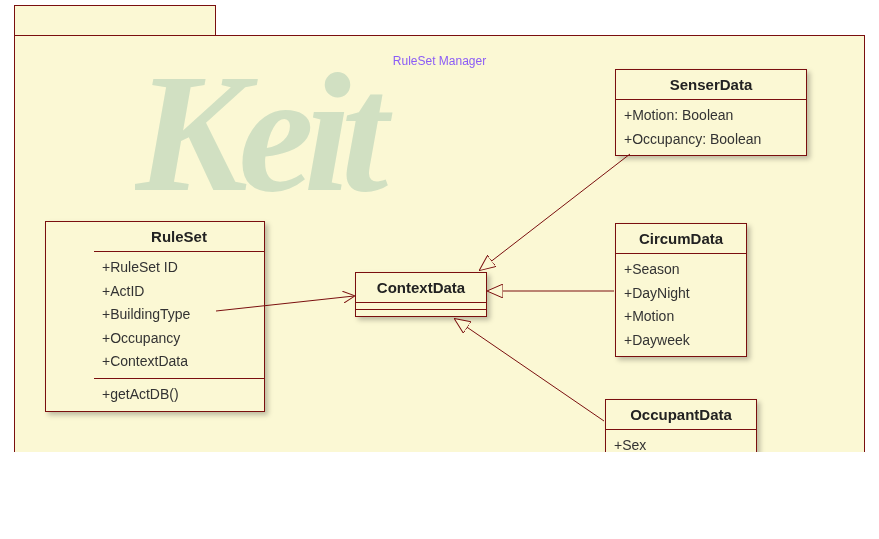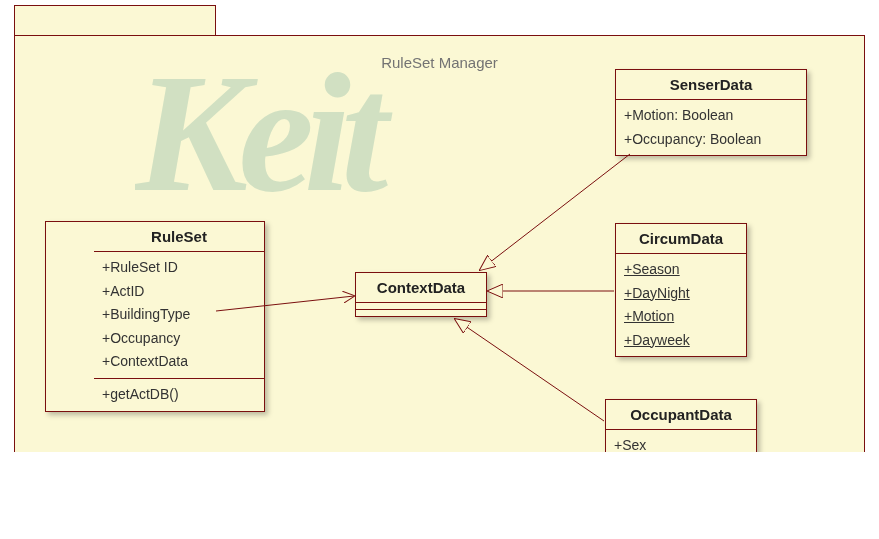--- a/index.html
+++ b/index.html
@@ -32,22 +32,22 @@
     height: 490px;
     background: #fbf8d4;
     border: 1px solid #7a0f0f;
   }
   .package-title {
     position: absolute;
     left: 0;
     top: 18px;
     width: 100%;
     text-align: center;
-    color: #737373;
-    font-size: 15px;
+    color: #8b5cf6;
+    font-size: 12px;
   }
   .class-box {
     position: absolute;
     background: #fbf8d4;
     border: 1px solid #7a0f0f;
     box-shadow: 3px 3px 5px rgba(0,0,0,0.25);
   }
   .class-title {
     font-weight: bold;
     text-align: center;
@@ -135,21 +135,21 @@
     <div class="class-box" style="left:600px; top:33px; width:190px;">
       <div class="class-title">SenserData</div>
       <div class="class-attrs" style="border-bottom:none;">
         <div class="attr-line">+Motion: Boolean</div>
         <div class="attr-line">+Occupancy: Boolean</div>
       </div>
     </div>
 
     <div class="class-box" style="left:600px; top:187px; width:130px;">
       <div class="class-title">CircumData</div>
-      <div class="class-attrs" style="border-bottom:none;text-decoration:underline;">
+      <div class="class-attrs" style="border-bottom:none;">
         <div class="attr-line">+Season</div>
         <div class="attr-line">+DayNight</div>
         <div class="attr-line">+Motion</div>
         <div class="attr-line">+Dayweek</div>
       </div>
     </div>
 
     <div class="class-box" style="left:590px; top:363px; width:150px;">
       <div class="class-title">OccupantData</div>
       <div class="class-attrs" style="border-bottom:none;">

